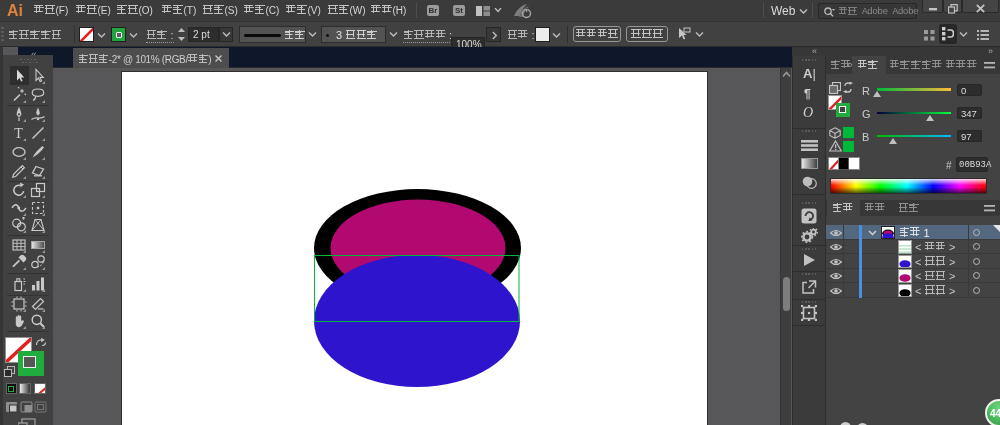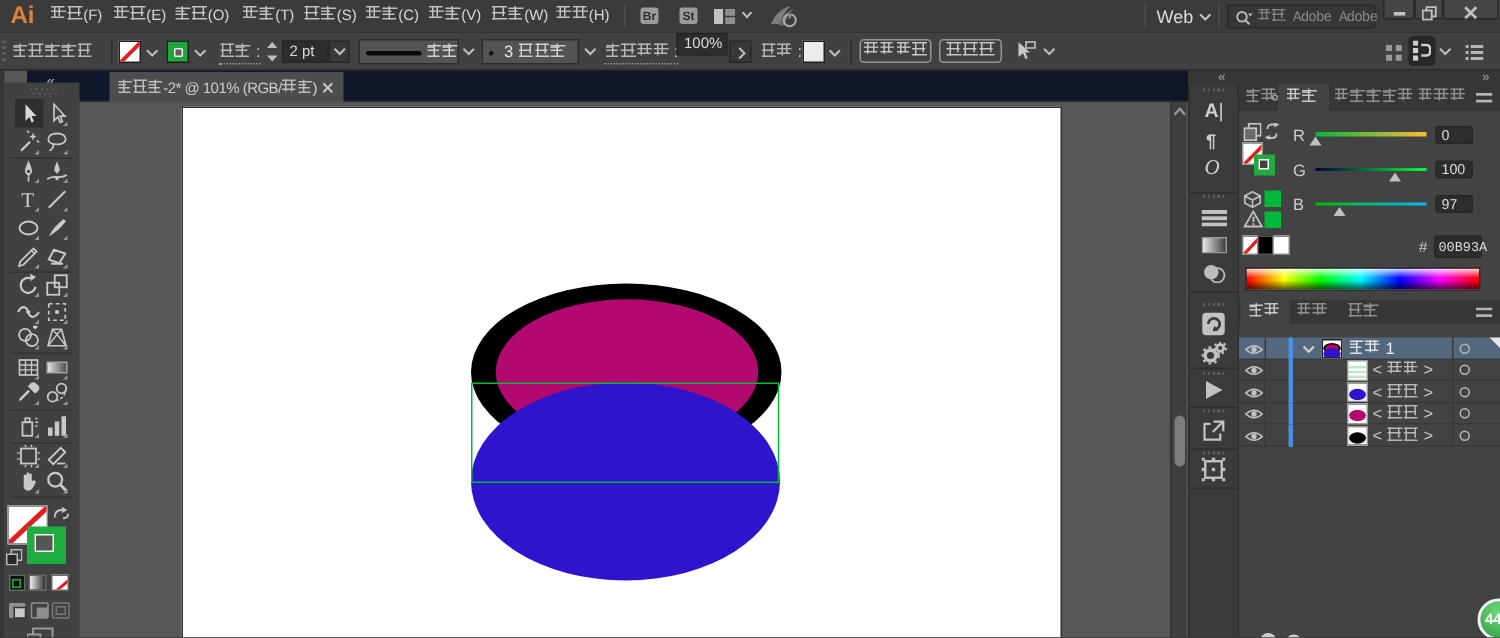--- a/index.html
+++ b/index.html
@@ -126,21 +126,21 @@
   <div class="abs" style="left:321px;top:4px;width:65px;height:17px;background:#535353;border:1px solid #2c2c2c;">
     <div style="position:absolute;left:4px;top:7px;width:3px;height:3px;background:#111;border-radius:50%;"></div>
     <span class="abs" style="left:14px;top:2px;font-size:11px;color:#e2e2e2;">3 <span class="zh" style="color:#e2e2e2"><span style="display: inline-block; width: 0.88em; height: 0.82em; margin: 0px 0.05em; opacity: 0.88; background: linear-gradient(rgb(226, 226, 226), rgb(226, 226, 226)) 0px 0px / 100% 11% no-repeat, linear-gradient(rgb(226, 226, 226), rgb(226, 226, 226)) 0px 46% / 88% 11% no-repeat, linear-gradient(rgb(226, 226, 226), rgb(226, 226, 226)) 0px 100% / 100% 11% no-repeat, linear-gradient(rgb(226, 226, 226), rgb(226, 226, 226)) 14% 0px / 11% 100% no-repeat, linear-gradient(rgb(226, 226, 226), rgb(226, 226, 226)) 78% 12% / 11% 76% no-repeat;"></span><span style="display: inline-block; width: 0.88em; height: 0.82em; margin: 0px 0.05em; opacity: 0.88; background: linear-gradient(rgb(226, 226, 226), rgb(226, 226, 226)) 0px 0px / 100% 11% no-repeat, linear-gradient(rgb(226, 226, 226), rgb(226, 226, 226)) 0px 46% / 88% 11% no-repeat, linear-gradient(rgb(226, 226, 226), rgb(226, 226, 226)) 0px 100% / 100% 11% no-repeat, linear-gradient(rgb(226, 226, 226), rgb(226, 226, 226)) 14% 0px / 11% 100% no-repeat, linear-gradient(rgb(226, 226, 226), rgb(226, 226, 226)) 78% 12% / 11% 76% no-repeat;"></span><span style="display: inline-block; width: 0.88em; height: 0.82em; margin: 0px 0.05em; opacity: 0.88; background: linear-gradient(rgb(226, 226, 226), rgb(226, 226, 226)) 0px 8% / 100% 11% no-repeat, linear-gradient(rgb(226, 226, 226), rgb(226, 226, 226)) 8% 55% / 84% 11% no-repeat, linear-gradient(rgb(226, 226, 226), rgb(226, 226, 226)) 0px 100% / 92% 11% no-repeat, linear-gradient(rgb(226, 226, 226), rgb(226, 226, 226)) 47% 0px / 11% 100% no-repeat, linear-gradient(rgb(226, 226, 226), rgb(226, 226, 226)) 0px 30% / 60% 10% no-repeat;"></span></span></span>
   </div>
   <div class="abs" style="left:387px;top:4px;width:13px;height:17px;">
         <svg style="position:absolute;left:2px;top:6px" width="9" height="6">
           <path d="M1 0.5 L4.5 4 L8 0.5" stroke="#bdbdbd" stroke-width="1.4" fill="none"></path>
         </svg>
       </div>
   <div class="abs zh" style="left:403px;top:7px;font-size:11px;color:#c9c9c9;border-bottom:1px dotted #9a9a9a;padding-bottom:1px;"><span style="display: inline-block; width: 0.88em; height: 0.82em; margin: 0px 0.05em; opacity: 0.88; background: linear-gradient(rgb(201, 201, 201), rgb(201, 201, 201)) 0px 8% / 100% 11% no-repeat, linear-gradient(rgb(201, 201, 201), rgb(201, 201, 201)) 8% 55% / 84% 11% no-repeat, linear-gradient(rgb(201, 201, 201), rgb(201, 201, 201)) 0px 100% / 92% 11% no-repeat, linear-gradient(rgb(201, 201, 201), rgb(201, 201, 201)) 47% 0px / 11% 100% no-repeat, linear-gradient(rgb(201, 201, 201), rgb(201, 201, 201)) 0px 30% / 60% 10% no-repeat;"></span><span style="display: inline-block; width: 0.88em; height: 0.82em; margin: 0px 0.05em; opacity: 0.88; background: linear-gradient(rgb(201, 201, 201), rgb(201, 201, 201)) 0px 0px / 100% 11% no-repeat, linear-gradient(rgb(201, 201, 201), rgb(201, 201, 201)) 0px 46% / 88% 11% no-repeat, linear-gradient(rgb(201, 201, 201), rgb(201, 201, 201)) 0px 100% / 100% 11% no-repeat, linear-gradient(rgb(201, 201, 201), rgb(201, 201, 201)) 14% 0px / 11% 100% no-repeat, linear-gradient(rgb(201, 201, 201), rgb(201, 201, 201)) 78% 12% / 11% 76% no-repeat;"></span><span style="display: inline-block; width: 0.88em; height: 0.82em; margin: 0px 0.05em; opacity: 0.88; background: linear-gradient(rgb(201, 201, 201), rgb(201, 201, 201)) 0px 0px / 90% 11% no-repeat, linear-gradient(rgb(201, 201, 201), rgb(201, 201, 201)) 100% 33% / 100% 10% no-repeat, linear-gradient(rgb(201, 201, 201), rgb(201, 201, 201)) 0px 78% / 88% 11% no-repeat, linear-gradient(rgb(201, 201, 201), rgb(201, 201, 201)) 26% 0px / 11% 88% no-repeat, linear-gradient(rgb(201, 201, 201), rgb(201, 201, 201)) 64% 18% / 11% 82% no-repeat;"></span><span style="display: inline-block; width: 0.88em; height: 0.82em; margin: 0px 0.05em; opacity: 0.88; background: linear-gradient(rgb(201, 201, 201), rgb(201, 201, 201)) 0px 0px / 90% 11% no-repeat, linear-gradient(rgb(201, 201, 201), rgb(201, 201, 201)) 100% 33% / 100% 10% no-repeat, linear-gradient(rgb(201, 201, 201), rgb(201, 201, 201)) 0px 78% / 88% 11% no-repeat, linear-gradient(rgb(201, 201, 201), rgb(201, 201, 201)) 26% 0px / 11% 88% no-repeat, linear-gradient(rgb(201, 201, 201), rgb(201, 201, 201)) 64% 18% / 11% 82% no-repeat;"></span> :</div>
-  <div class="abs field" style="left:451px;top:0;width:34px;height:15px;font-size:10px;padding:1px 0 0 4px;">100%</div>
+  <div class="abs field" style="left:451px;top:15px;width:34px;height:15px;font-size:10px;padding:1px 0 0 4px;">100%</div>
   <div class="abs" style="left:486px;top:5px;width:15px;height:15px;background:#383838;border:1px solid #262626;">
         <svg style="position:absolute;left:4.5px;top:3px" width="6" height="9">
           <path d="M0.8 1 L4.3 4.5 L0.8 8" stroke="#bdbdbd" stroke-width="1.4" fill="none"></path>
         </svg>
       </div>
   <div class="abs zh" style="left:507px;top:7px;font-size:11px;color:#c9c9c9;"><span style="display: inline-block; width: 0.88em; height: 0.82em; margin: 0px 0.05em; opacity: 0.88; background: linear-gradient(rgb(201, 201, 201), rgb(201, 201, 201)) 0px 0px / 100% 11% no-repeat, linear-gradient(rgb(201, 201, 201), rgb(201, 201, 201)) 0px 46% / 88% 11% no-repeat, linear-gradient(rgb(201, 201, 201), rgb(201, 201, 201)) 0px 100% / 100% 11% no-repeat, linear-gradient(rgb(201, 201, 201), rgb(201, 201, 201)) 14% 0px / 11% 100% no-repeat, linear-gradient(rgb(201, 201, 201), rgb(201, 201, 201)) 78% 12% / 11% 76% no-repeat;"></span><span style="display: inline-block; width: 0.88em; height: 0.82em; margin: 0px 0.05em; opacity: 0.88; background: linear-gradient(rgb(201, 201, 201), rgb(201, 201, 201)) 0px 0px / 90% 11% no-repeat, linear-gradient(rgb(201, 201, 201), rgb(201, 201, 201)) 100% 33% / 100% 10% no-repeat, linear-gradient(rgb(201, 201, 201), rgb(201, 201, 201)) 0px 78% / 88% 11% no-repeat, linear-gradient(rgb(201, 201, 201), rgb(201, 201, 201)) 26% 0px / 11% 88% no-repeat, linear-gradient(rgb(201, 201, 201), rgb(201, 201, 201)) 64% 18% / 11% 82% no-repeat;"></span> :</div>
   <div class="abs" style="left:535px;top:5px;width:15px;height:15px;background:#ececec;border:1px solid #1f1f1f;"></div>
   <svg class="abs" style="left:552px;top:11px" width="9" height="6">
         <path d="M1 0.5 L4.5 4 L8 0.5" stroke="#bdbdbd" stroke-width="1.4" fill="none"></path>
       </svg>
@@ -306,21 +306,21 @@
         <div style="position:absolute;left:2.5px;top:2.5px;width:7px;height:7px;border:1.3px solid #fff;background:#434343;"></div>
       </div>
 
   <div class="abs" style="left:36px;top:29px;font-size:11px;color:#cdcdcd;">R</div>
   <div class="abs" style="left:51px;top:32px;width:74px;height:2.6px;background:linear-gradient(to right,#00b93a,#ffb93a);"></div>
   <div class="abs" style="left:47px;top:35px;width:0;height:0;border-left:4.5px solid transparent;border-right:4.5px solid transparent;border-bottom:6px solid #c0c0c0;"></div>
   <div class="abs field" style="left:131px;top:28px;width:25px;height:12px;font-size:9.5px;padding-left:3px;border-radius:2px;">0</div>
   <div class="abs" style="left:36px;top:52px;font-size:11px;color:#cdcdcd;">G</div>
   <div class="abs" style="left:51px;top:55.5px;width:74px;height:2.6px;background:linear-gradient(to right,#00003a,#00ff3a);"></div>
   <div class="abs" style="left:100px;top:58.5px;width:0;height:0;border-left:4.5px solid transparent;border-right:4.5px solid transparent;border-bottom:6px solid #c0c0c0;"></div>
-  <div class="abs field" style="left:131px;top:51px;width:25px;height:12px;font-size:9.5px;padding-left:3px;border-radius:2px;">100</div>
+  <div class="abs field" style="left:131px;top:51px;width:25px;height:12px;font-size:9.5px;padding-left:3px;border-radius:2px;">347</div>
   <div class="abs" style="left:36px;top:75px;font-size:11px;color:#cdcdcd;">B</div>
   <div class="abs" style="left:51px;top:78.5px;width:74px;height:2.6px;background:linear-gradient(to right,#00b900,#00b9ff);"></div>
   <div class="abs" style="left:63px;top:81.5px;width:0;height:0;border-left:4.5px solid transparent;border-right:4.5px solid transparent;border-bottom:6px solid #c0c0c0;"></div>
   <div class="abs field" style="left:131px;top:74px;width:25px;height:12px;font-size:9.5px;padding-left:3px;border-radius:2px;">97</div>
 
   <svg class="abs" style="left:3px;top:71px" width="12" height="12">
         <path d="M6 0.8 L11.2 3.6 L11.2 8.4 L6 11.2 L0.8 8.4 L0.8 3.6 Z M0.8 3.6 L6 6.4 L11.2 3.6 M6 6.4 L6 11.2" fill="none" stroke="#c0c0c0" stroke-width="1.1"></path>
       </svg>
   <div class="abs" style="left:17px;top:71px;width:11px;height:11px;background:#00b93a;"></div>
   <svg class="abs" style="left:3px;top:84px" width="13" height="12">

